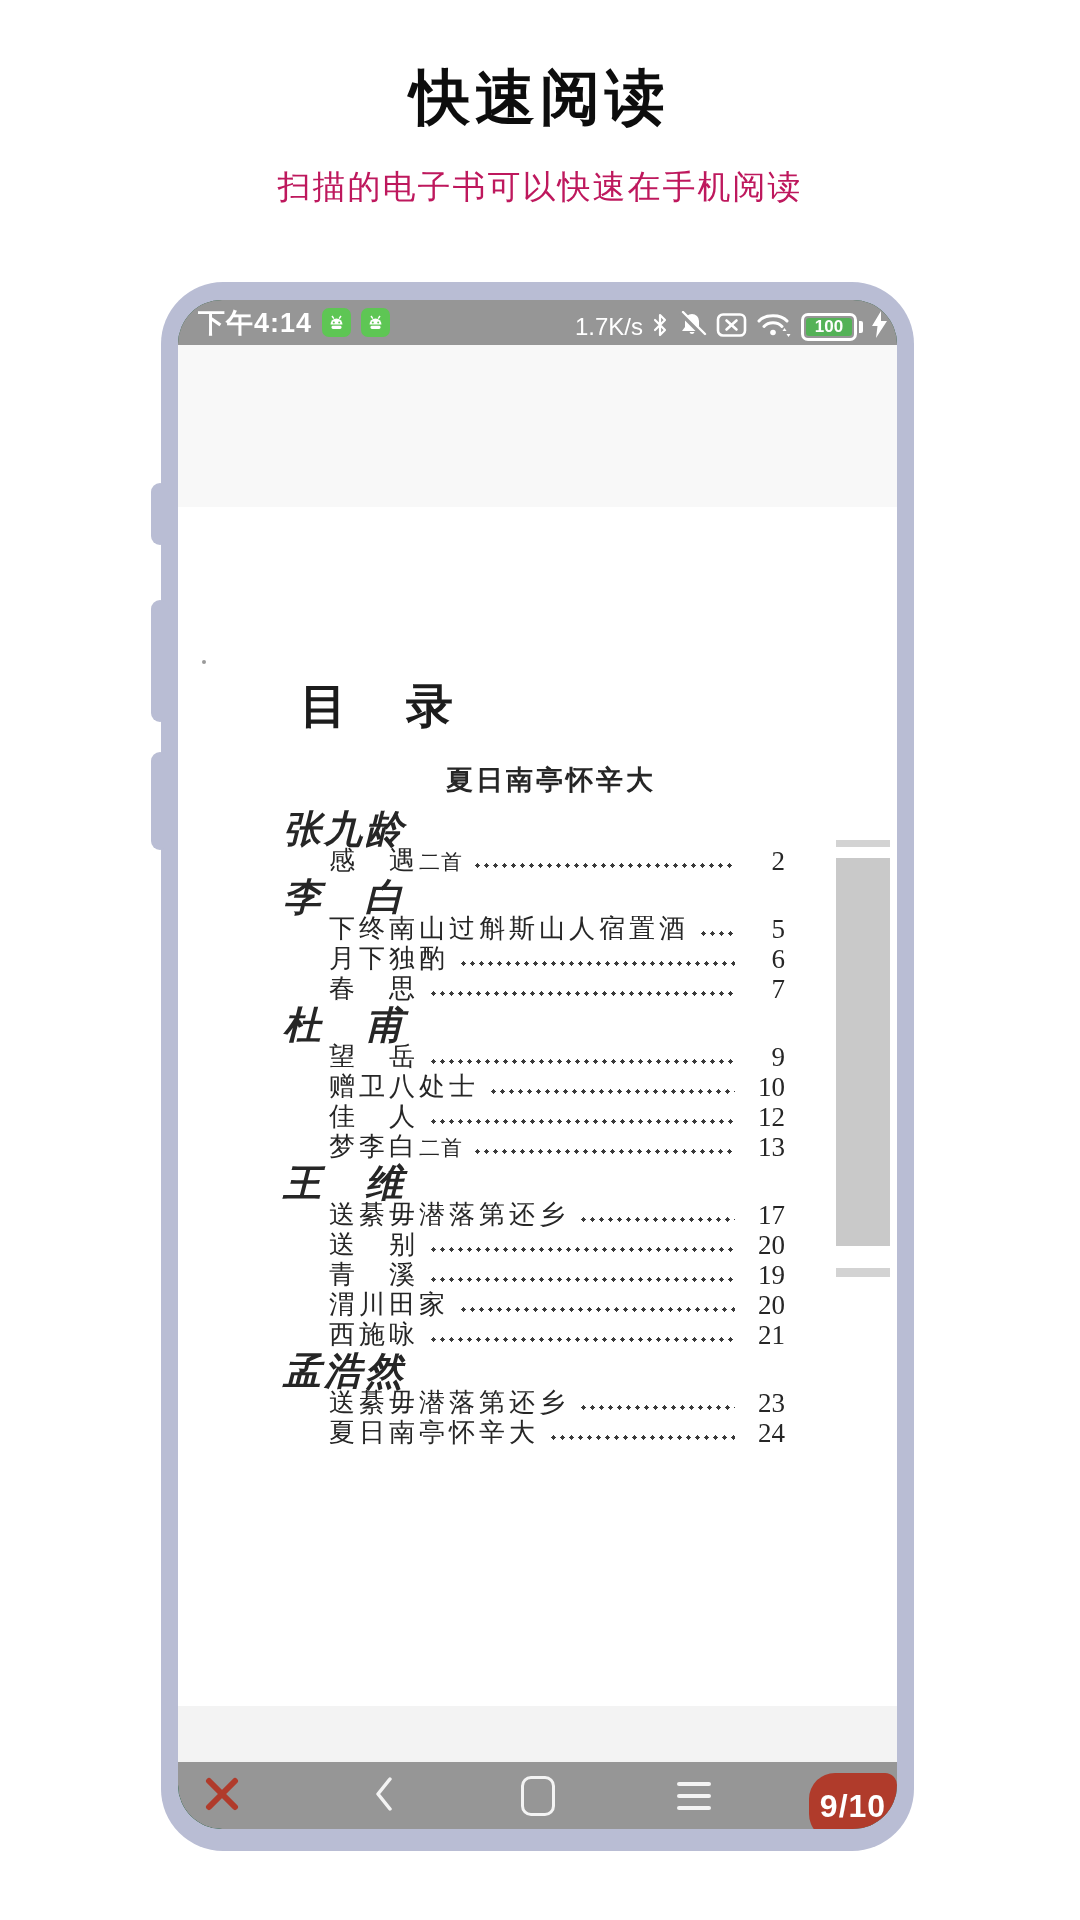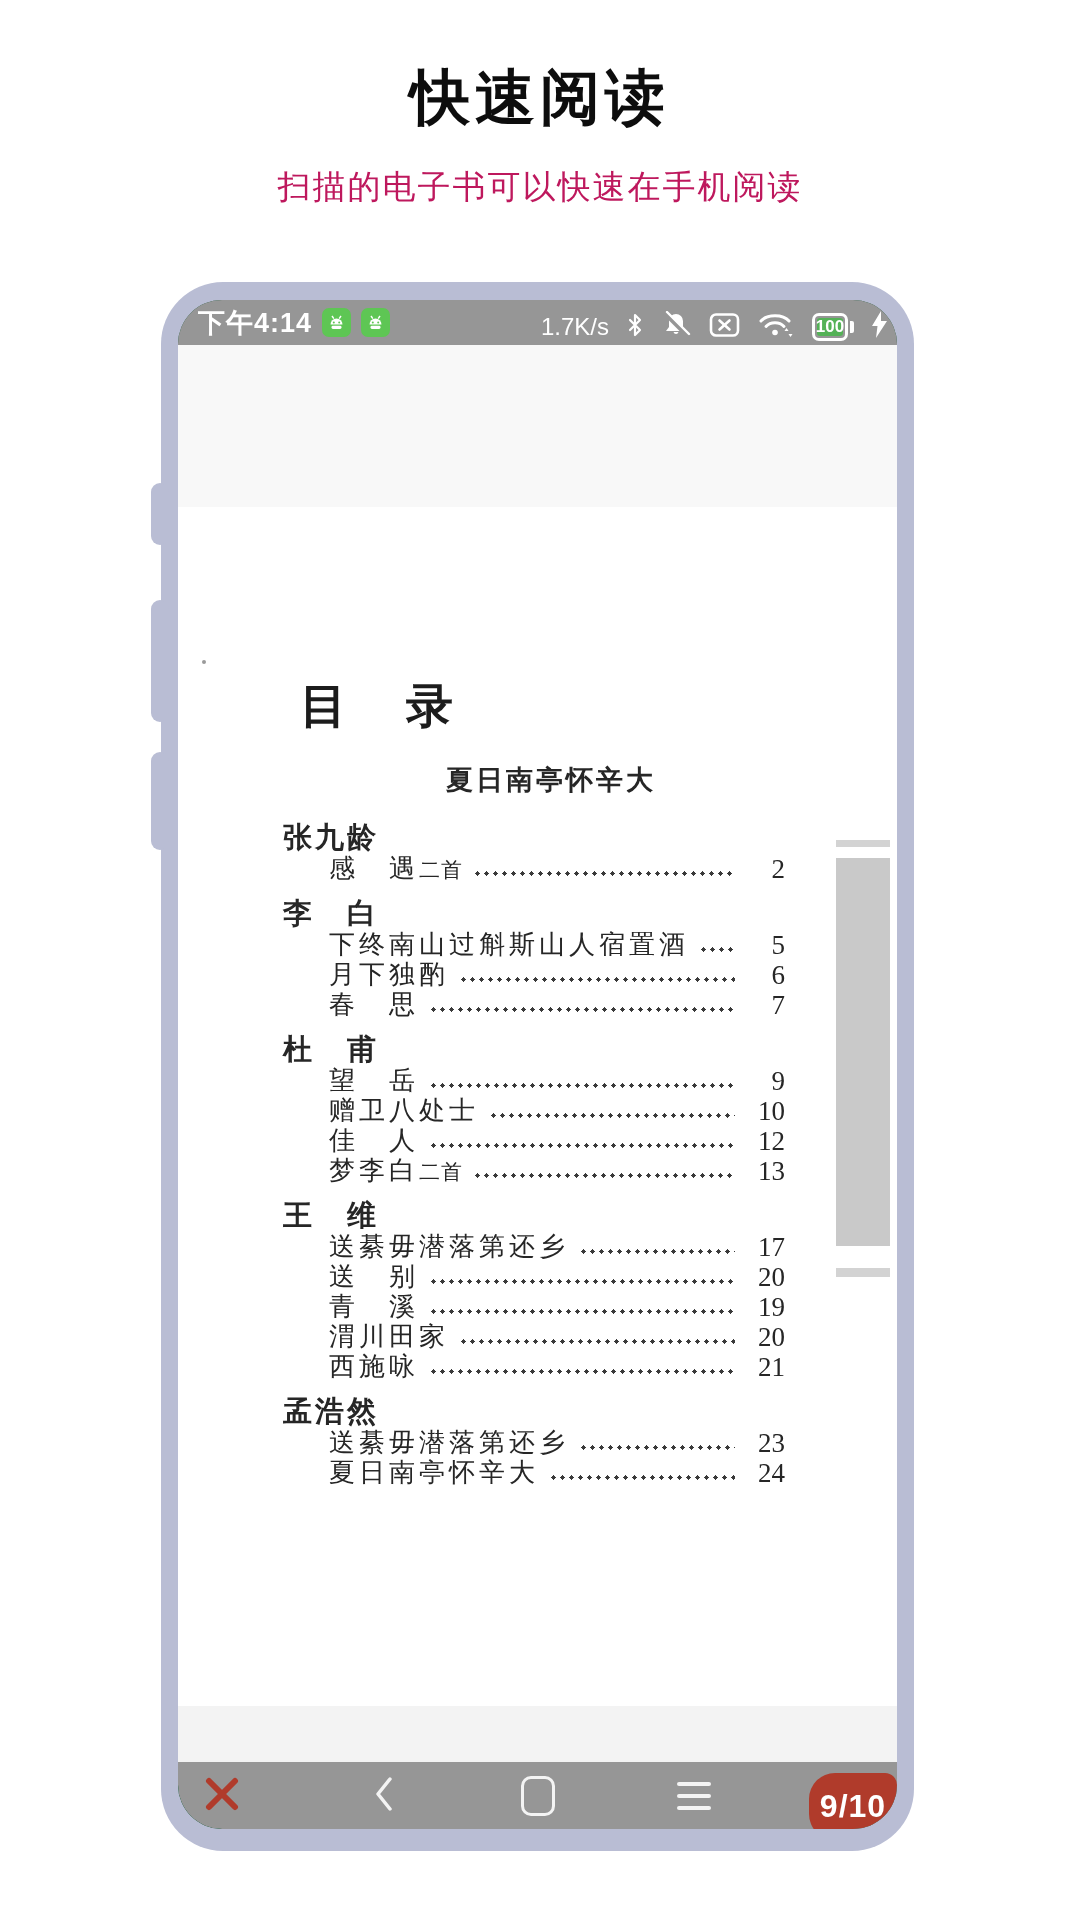--- a/index.html
+++ b/index.html
@@ -20,44 +20,44 @@
   .side-btn.b2 { top:318px; height:122px; }
   .side-btn.b3 { top:470px; height:98px; }
   .screen { position:absolute; left:17px; top:18px; width:719px; height:1529px;
             background:#14532d; border-radius:44px; overflow:hidden; }
 
   
   .statusbar { position:absolute; left:0; top:0; width:719px; height:45px; background:#969696;
                display:flex; align-items:center; padding:0 10px 0 20px; color:#fff; }
   .sb-time { font-size:27px; font-weight:600; letter-spacing:1px; }
   .sb-left { display:flex; align-items:center; gap:10px; }
-  .sb-right { margin-left:auto; display:flex; align-items:center; gap:18px;margin-top:8px; }
+  .sb-right { margin-left:auto; display:flex; align-items:center; gap:9px;margin-top:8px; }
   .sb-speed { font-size:24px; font-weight:500; }
   .droid { width:29px; height:29px; background:#5ec654; border-radius:7px;
            display:flex; align-items:center; justify-content:center; }
   .battery { display:flex; align-items:center; }
-  .batt-body { width:36px; height:28px; border:3px solid #fff; border-radius:7px; padding:2px; }
+  .batt-body { width:56px; height:28px; border:3px solid #fff; border-radius:7px; padding:2px; }
   .batt-fill { width:100%; height:100%; background:#54b257; border-radius:3px;
                display:flex; align-items:center; justify-content:center;
                font-size:17px; font-weight:700; color:#fff; }
   .batt-tip { width:4px; height:12px; background:#fff; border-radius:0 2px 2px 0; margin-left:2px; }
 
   
   .strip-top { position:absolute; left:0; top:45px; width:719px; height:162px; background:#f8f8f8; }
   .strip-bottom { position:absolute; left:0; top:1406px; width:719px; height:56px; background:#f3f3f3; }
 
   
   .doc { position:absolute; left:0; top:207px; width:719px; height:1199px; background:#fff;
          font-family:"Liberation Serif","DejaVu Serif",serif; color:#262626; }
   .dot-mark { position:absolute; left:24px; top:153px; width:4px; height:4px; border-radius:2px; background:#9a9a9a; }
   .toc-title { position:absolute; left:122px; top:168px; font-size:47px; font-weight:600; letter-spacing:6px; color:#1c1c1c; }
   .group-title { position:absolute; left:105px; top:255px; width:502px; text-align:center;
                  padding-left:34px; font-size:27px; font-weight:600; letter-spacing:3px; }
   .toc-list { position:absolute; left:105px; top:301px; width:502px; }
-  .toc-row.author { font-size:29px; line-height:34px; margin-top:12px; font-weight:600; letter-spacing:3px; }
+  .toc-row.author { font-size:38px; line-height:34px; margin-top:4px; font-weight:600; letter-spacing:3px;font-style:italic; }
   .toc-row.entry { display:flex; align-items:flex-end; height:30px; font-size:26px; padding-left:46px; }
   .entry-label { letter-spacing:4px; white-space:nowrap; line-height:30px; font-weight:500; }
   .entry-suffix { font-size:21px; letter-spacing:1px; line-height:28px; font-weight:500; }
   .dots { flex:1; height:5px; align-self:flex-end; margin:0 6px 8px 10px;
           background-image:radial-gradient(circle, #3a3a3a 2px, rgba(0,0,0,0) 2.2px);
           background-size:9px 5px; background-repeat:repeat-x; background-position:left center; }
   .entry-page { min-width:44px; text-align:right; font-size:27px; line-height:30px; font-weight:500; }
 
   
   .scrollbar { position:absolute; left:658px; top:540px; width:54px; height:440px; }

